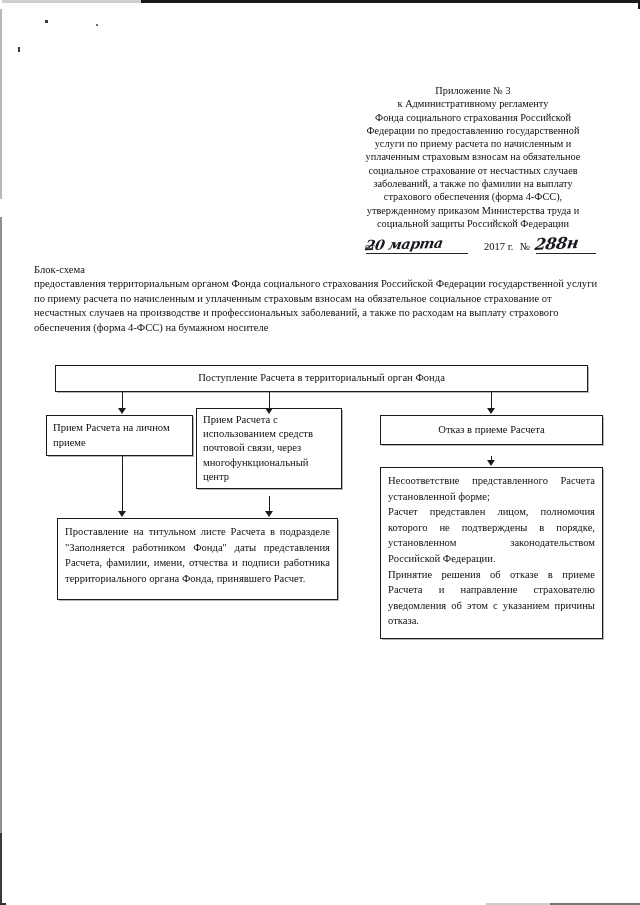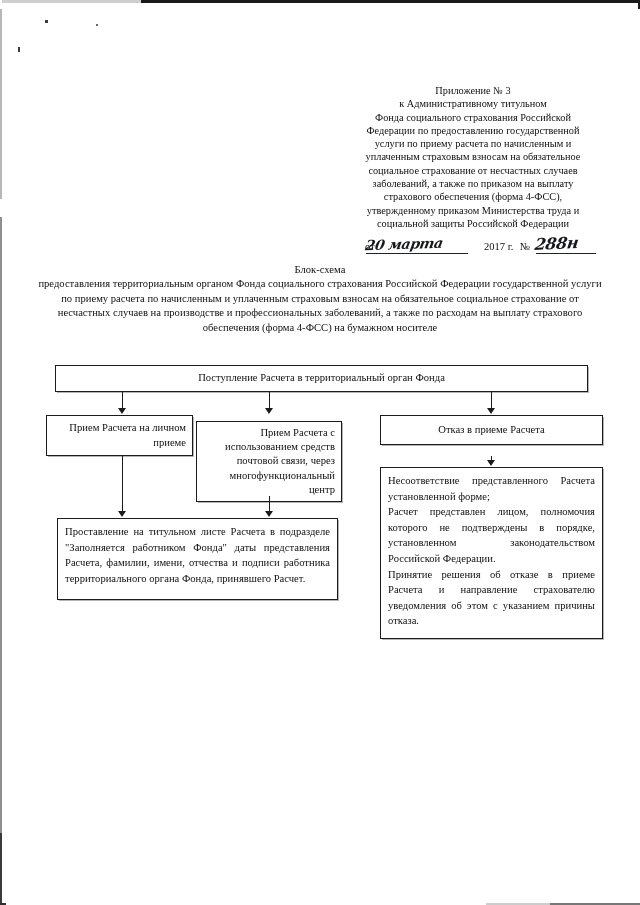--- a/index.html
+++ b/index.html
@@ -73,53 +73,52 @@
   }
   .hand.date { left: 22px; top: -2px; font-size: 14px; transform: skewX(-12deg) rotate(-2deg); }
   .hand.num  { left: 191px; top: -4px; font-size: 16px; transform: skewX(-10deg) rotate(-2.5deg); }
 
   
   #title-block {
     position: absolute;
     left: 34px;
     top: 263px;
     width: 572px;
-    text-align: center;
     font-size: 10.6px;
     line-height: 14.4px;
   }
 
   
   .box {
     position: absolute;
     border: 1px solid #1b1b1b;
     box-sizing: border-box;
     background: #fff;
     font-size: 10.6px;
     line-height: 14.2px;
     box-shadow: 1.5px 1.5px 0 -0.5px rgba(120,120,120,0.55);
   }
   .box.ctr {
     display: flex;
     align-items: center;
     justify-content: center;
-    text-align: right;
+    text-align: left;
     padding: 2px 6px;
   }
   .box.just {
     text-align: justify;
     text-align-last: left;
     padding: 5px 7px 4px 7px;
     line-height: 15.6px;
   }
   .box.just p { margin: 0; }
 
   #box-intake   { left: 55px;  top: 365px; width: 533px; height: 27px; }
   #box-personal { left: 46px;  top: 415px; width: 147px; height: 41px; }
-  #box-post     { left: 196px; top: 421px; width: 146px; height: 81px; }
+  #box-post     { left: 196px; top: 408px; width: 146px; height: 81px; }
   #box-refusal  { left: 380px; top: 415px; width: 223px; height: 30px; }
   #box-stamp    { left: 57px;  top: 518px; width: 281px; height: 82px; }
   #box-reasons  { left: 380px; top: 467px; width: 223px; height: 172px; }
 
   
   .vline { position: absolute; width: 1px; background: #1b1b1b; }
   .arrow {
     position: absolute;
     width: 0; height: 0;
     border-left: 4px solid transparent;
@@ -135,27 +134,27 @@
   <div class="edge-top"></div>
   <div class="edge-left"></div>
   <div class="edge-right"></div>
   <div class="edge-bottom"></div>
   <div class="speck a"></div>
   <div class="speck b"></div>
   <div class="speck c"></div>
 
   <div id="header-block">
     <div class="hline">Приложение № 3</div>
-    <div class="hline">к Административному титульном</div>
+    <div class="hline">к Административному регламенту</div>
     <div class="hline">Фонда социального страхования Российской</div>
     <div class="hline">Федерации по предоставлению государственной</div>
     <div class="hline">услуги по приему расчета по начисленным и</div>
     <div class="hline">уплаченным страховым взносам на обязательное</div>
     <div class="hline">социальное страхование от несчастных случаев</div>
-    <div class="hline">заболеваний, а также по приказом на выплату</div>
+    <div class="hline">заболеваний, а также по фамилии на выплату</div>
     <div class="hline">страхового обеспечения (форма 4-ФСС),</div>
     <div class="hline">утвержденному приказом Министерства труда и</div>
     <div class="hline">социальной защиты Российской Федерации</div>
   </div>
 
   <div class="date-line">
     <span class="lbl">от</span>
     <span class="rule-a"></span>
     <span class="hand date">20 марта</span>
     <span class="yr">2017 г.</span>

